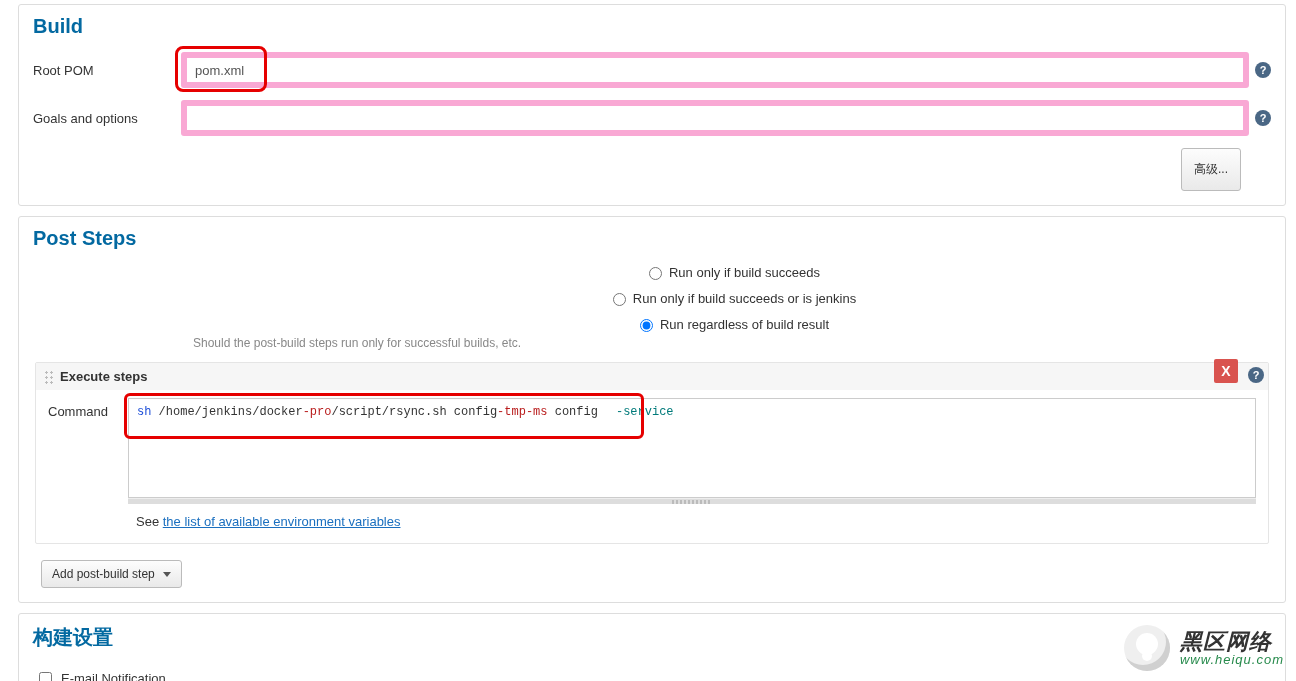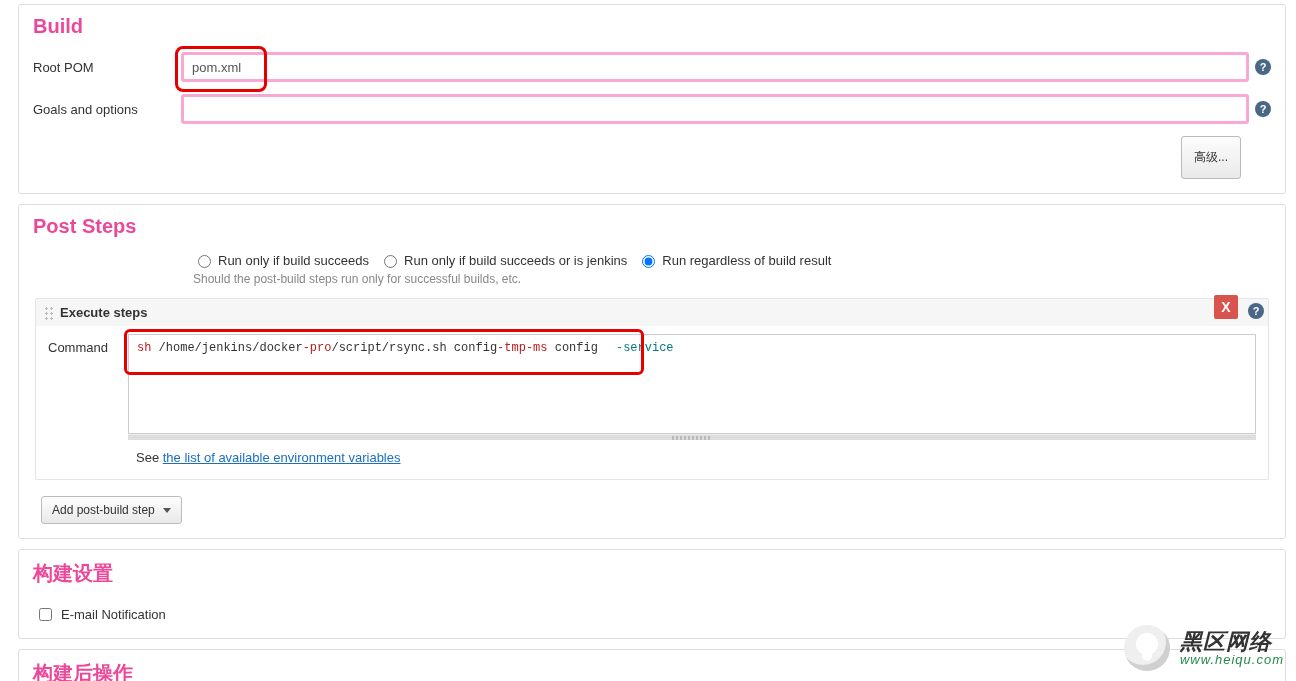--- a/index.html
+++ b/index.html
@@ -17,21 +17,21 @@
     border: 1px solid #ddd;
     border-radius: 3px;
     margin: 4px 10px 10px 18px;
     background: #fff;
   }
   .section-inner { padding: 10px 14px 14px 14px; }
   h2.section-title {
     font-size: 20px;
     font-weight: bold;
     margin: 0 0 14px 0;
-    color: #ec4899;
+    color: #0369a1;
   }
 
   .form-row {
     display: flex;
     align-items: center;
     margin-bottom: 12px;
   }
   .form-row .lbl {
     width: 148px;
     flex: none;
@@ -40,21 +40,21 @@
   }
   .form-row .fld {
     flex: 1;
     position: relative;
     display: flex;
     align-items: center;
   }
   input.txt {
     width: 100%;
     height: 30px;
-    border: 3px solid #f9a8d4;
+    border: 6px solid #f9a8d4;
     border-radius: 3px;
     padding: 12px 8px;
     font-size: 13px;
     color: #555;
     background: #fff;
   }
   .help-icon {
     width: 16px; height: 16px;
     margin-left: 6px;
     flex: none;
@@ -93,20 +93,21 @@
     cursor: pointer;
   }
 
   .radio-row {
     margin-left: 160px;
     display: flex;
     align-items: center;
     gap: 10px;
     flex-wrap: wrap;
     margin-bottom: 4px;
+    flex-direction: column;
   }
   .radio-row label {
     display: flex; align-items: center; gap: 4px;
     font-size: 13px; color:#333;
   }
   .hint {
     margin-left: 160px;
     color: #888;
     font-size: 12px;
     margin-top: 4px;
@@ -179,21 +180,21 @@
     overflow: hidden;
   }
   .code-highlight{
     position:absolute;
     top:-5px; left:-4px;
     width: 520px; height: 46px;
     border:3px solid #e60000;
     border-radius:6px;
     pointer-events:none;
   }
-  .kw-cmd{ color:#b91c1c; }
+  .kw-cmd{ color:#1d4ed8; }
   .kw-blue{ color:#b91c1c; }
   .kw-teal{ color:#007a7a;padding-left:18px; }
   .kw-text{ color:#333; }
 
   .seelink-row{
     padding: 10px 12px 14px 100px;
     font-size: 13px;
   }
   .seelink-row a{ color:#1a6fbf; text-decoration: underline; cursor:pointer;}
 

